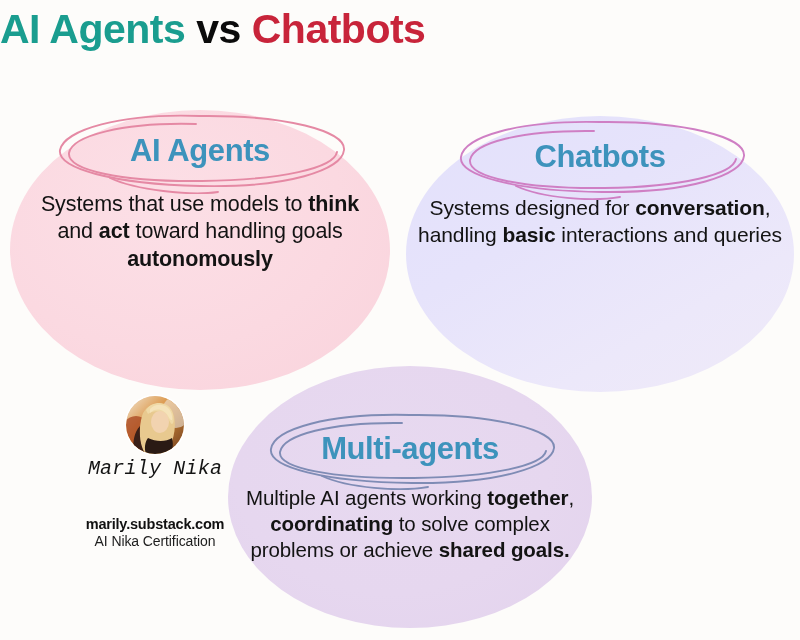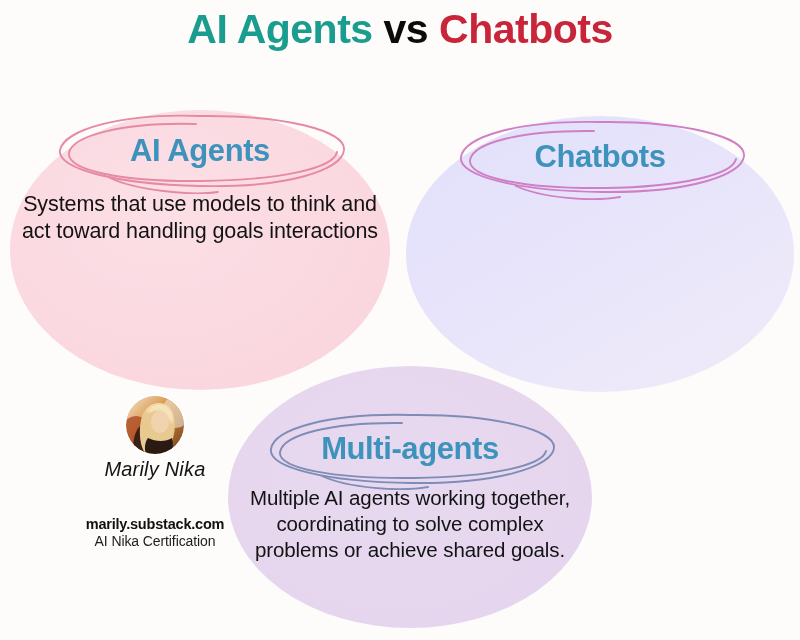--- a/index.html
+++ b/index.html
@@ -23,21 +23,20 @@
     background: #fdfcfa;
     overflow: hidden;
   }
 
   
   .title-block {
     position: absolute;
     left: 0;
     top: 8px;
     width: 800px;
-    text-align: center;
     z-index: 40;
     line-height: 1.04;
     letter-spacing: -0.5px;
   }
   .title-line {
     display: block;
     font-size: 41px;
     font-weight: bold;
     white-space: nowrap;
   }
@@ -116,21 +115,21 @@
   .card-body {
     display: block;
     font-size: 21.5px;
     line-height: 1.28;
     color: #131313;
     letter-spacing: -0.1px;
   }
   #card-agents   .card-body { margin-top: 22px; }
   #card-chatbots .card-body { margin-top: 20px; font-size: 21px; }
   #card-multi    .card-body { margin-top: 18px; font-size: 20.5px; }
-  .card-body b { font-weight: normal; }
+  .card-body b { font-weight: bold; }
 
   
   #attribution {
     position: absolute;
     left: 62px;
     top: 396px;
     width: 186px;
     text-align: center;
     z-index: 35;
   }
@@ -140,21 +139,21 @@
     border-radius: 50%;
     margin: 0 auto 4px auto;
     overflow: hidden;
     position: relative;
     background: #e8c9a8;
     box-shadow: 0 0 0 1.5px #ffffff;
   }
   #avatar svg { display: block; }
   .attr-name {
     display: block;
-    font-family: Liberation Sans, sans-serif;
+    font-family: Liberation Mono, monospace;
     font-style: italic;
     font-size: 20px;
     color: #141414;
     letter-spacing: 0.2px;
     line-height: 1.1;
     margin-bottom: 2px;
   }
   .attr-site {
     display: block;
     font-size: 14.5px;
@@ -189,34 +188,35 @@
     <span class="card-head-wrap">
       <svg class="scribble" width="300" height="86" viewBox="0 0 300 86">
         <g fill="none" stroke="#e589a4" stroke-width="1.9" stroke-linecap="round">
           <path d="M150 8 C70 5 14 22 10 42 C7 60 62 76 150 78 C238 80 292 62 294 42 C296 23 236 7 150 8"></path>
           <path d="M146 16 C72 14 22 28 19 45 C17 62 70 74 152 73 C232 72 284 60 287 44"></path>
           <path d="M60 70 C86 82 140 88 168 84"></path>
         </g>
       </svg>
       <span class="card-heading" style="color: rgb(61, 147, 188);">AI Agents</span>
     </span>
-    <span class="card-body"><span>Systems that use models to </span><b>think</b><span> and </span><b>act</b><span> toward handling goals </span><b>interactions</b></span>
+    <span class="card-body"><span>Systems that use models to </span><b>think</b><span> and </span><b>act</b><span> toward handling goals </span><b>autonomously</b></span>
   </div>
 
   <div class="card" id="card-chatbots">
     <span class="card-head-wrap">
       <svg class="scribble" width="300" height="86" viewBox="0 0 300 86">
         <g fill="none" stroke="#cf7fc4" stroke-width="1.9" stroke-linecap="round">
           <path d="M150 8 C68 6 14 23 11 43 C8 61 64 77 152 78 C240 79 292 61 294 42 C296 23 234 7 150 8"></path>
           <path d="M144 17 C70 16 23 29 20 46 C18 63 72 75 154 74 C234 73 283 60 286 45"></path>
           <path d="M66 72 C92 84 142 88 170 83"></path>
         </g>
       </svg>
       <span class="card-heading" style="color: rgb(61, 147, 188);">Chatbots</span>
     </span>
+    <span class="card-body"><span>Systems designed for </span><b>conversation</b><span>, handling </span><b>basic</b><span> interactions and queries</span></span>
   </div>
 
   <div class="card" id="card-multi">
     <span class="card-head-wrap">
       <svg class="scribble" width="300" height="82" viewBox="0 0 300 82">
         <g fill="none" stroke="#7f8cb5" stroke-width="1.9" stroke-linecap="round">
           <path d="M150 7 C68 5 14 21 11 41 C8 59 64 74 152 75 C240 76 292 58 294 40 C296 22 234 6 150 7"></path>
           <path d="M142 15 C70 14 23 27 20 44 C18 60 72 71 154 70 C234 69 283 57 286 43"></path>
           <path d="M62 68 C88 80 140 84 168 79"></path>
         </g>

